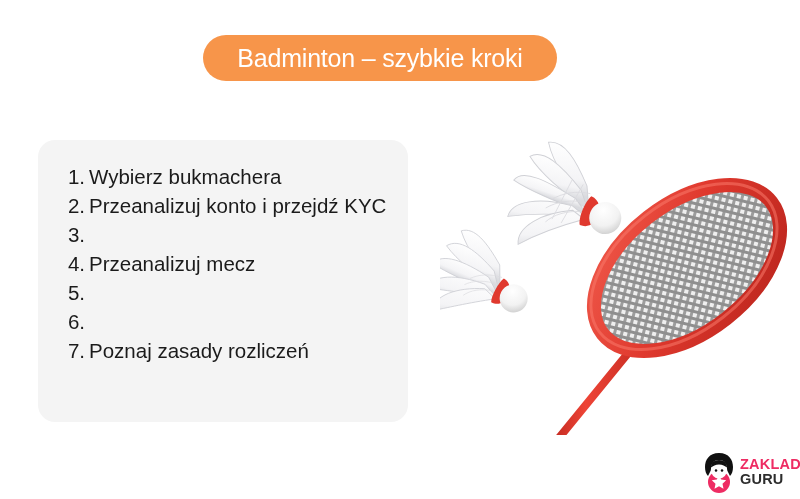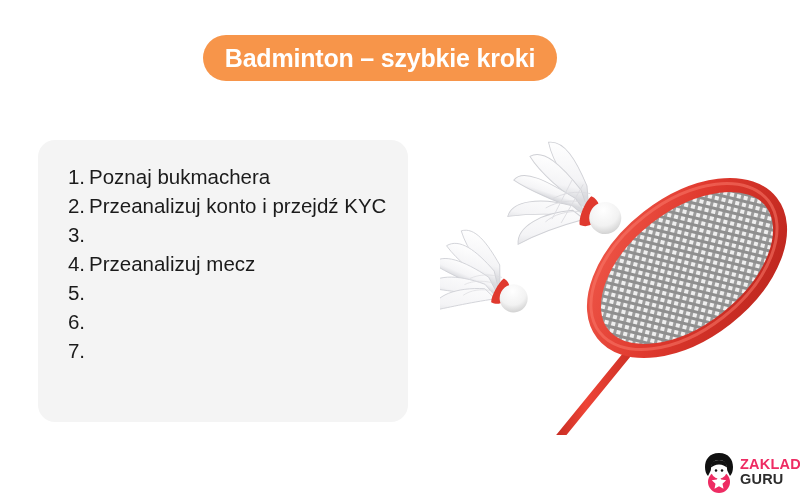--- a/index.html
+++ b/index.html
@@ -26,21 +26,21 @@
     background: #F7954A;
     border-radius: 23px;
     display: flex;
     align-items: center;
     justify-content: center;
     box-sizing: border-box;
   }
   #title-pill .title-text {
     color: #ffffff;
     font-size: 25px;
-    font-weight: 700;
+    font-weight: 400;
     letter-spacing: -0.2px;
     white-space: nowrap;
     line-height: 1;
   }
 
   
   #steps-card {
     position: absolute;
     left: 38px;
     top: 140px;
@@ -126,41 +126,42 @@
 <body>
 
 <div id="title-pill">
   <span class="title-text">Badminton – szybkie kroki</span>
 </div>
 
 <div id="steps-card">
   <ol id="steps-list">
     <li>
       <span class="num">1.</span>
-      <span class="txt">Poznaj bukmachera</span>
+      <span class="txt">Wybierz bukmachera</span>
     </li>
     <li>
       <span class="num">2.</span>
       <span class="txt">Przeanalizuj konto i przejdź KYC</span>
     </li>
     <li>
       <span class="num">3.</span>
     </li>
     <li>
       <span class="num">4.</span>
       <span class="txt">Przeanalizuj mecz</span>
     </li>
     <li>
       <span class="num">5.</span>
     </li>
     <li>
       <span class="num">6.</span>
     </li>
     <li>
       <span class="num">7.</span>
+      <span class="txt">Poznaj zasady rozliczeń</span>
     </li>
   </ol>
 </div>
 
 <div id="racket-illustration">
   <svg viewBox="0 0 360 320" xmlns="http://www.w3.org/2000/svg">
     <defs>
 
       <pattern id="mesh" width="7" height="7" patternUnits="userSpaceOnUse" patternTransform="rotate(-38)">
         <rect width="7" height="7" fill="#efefef"></rect>

